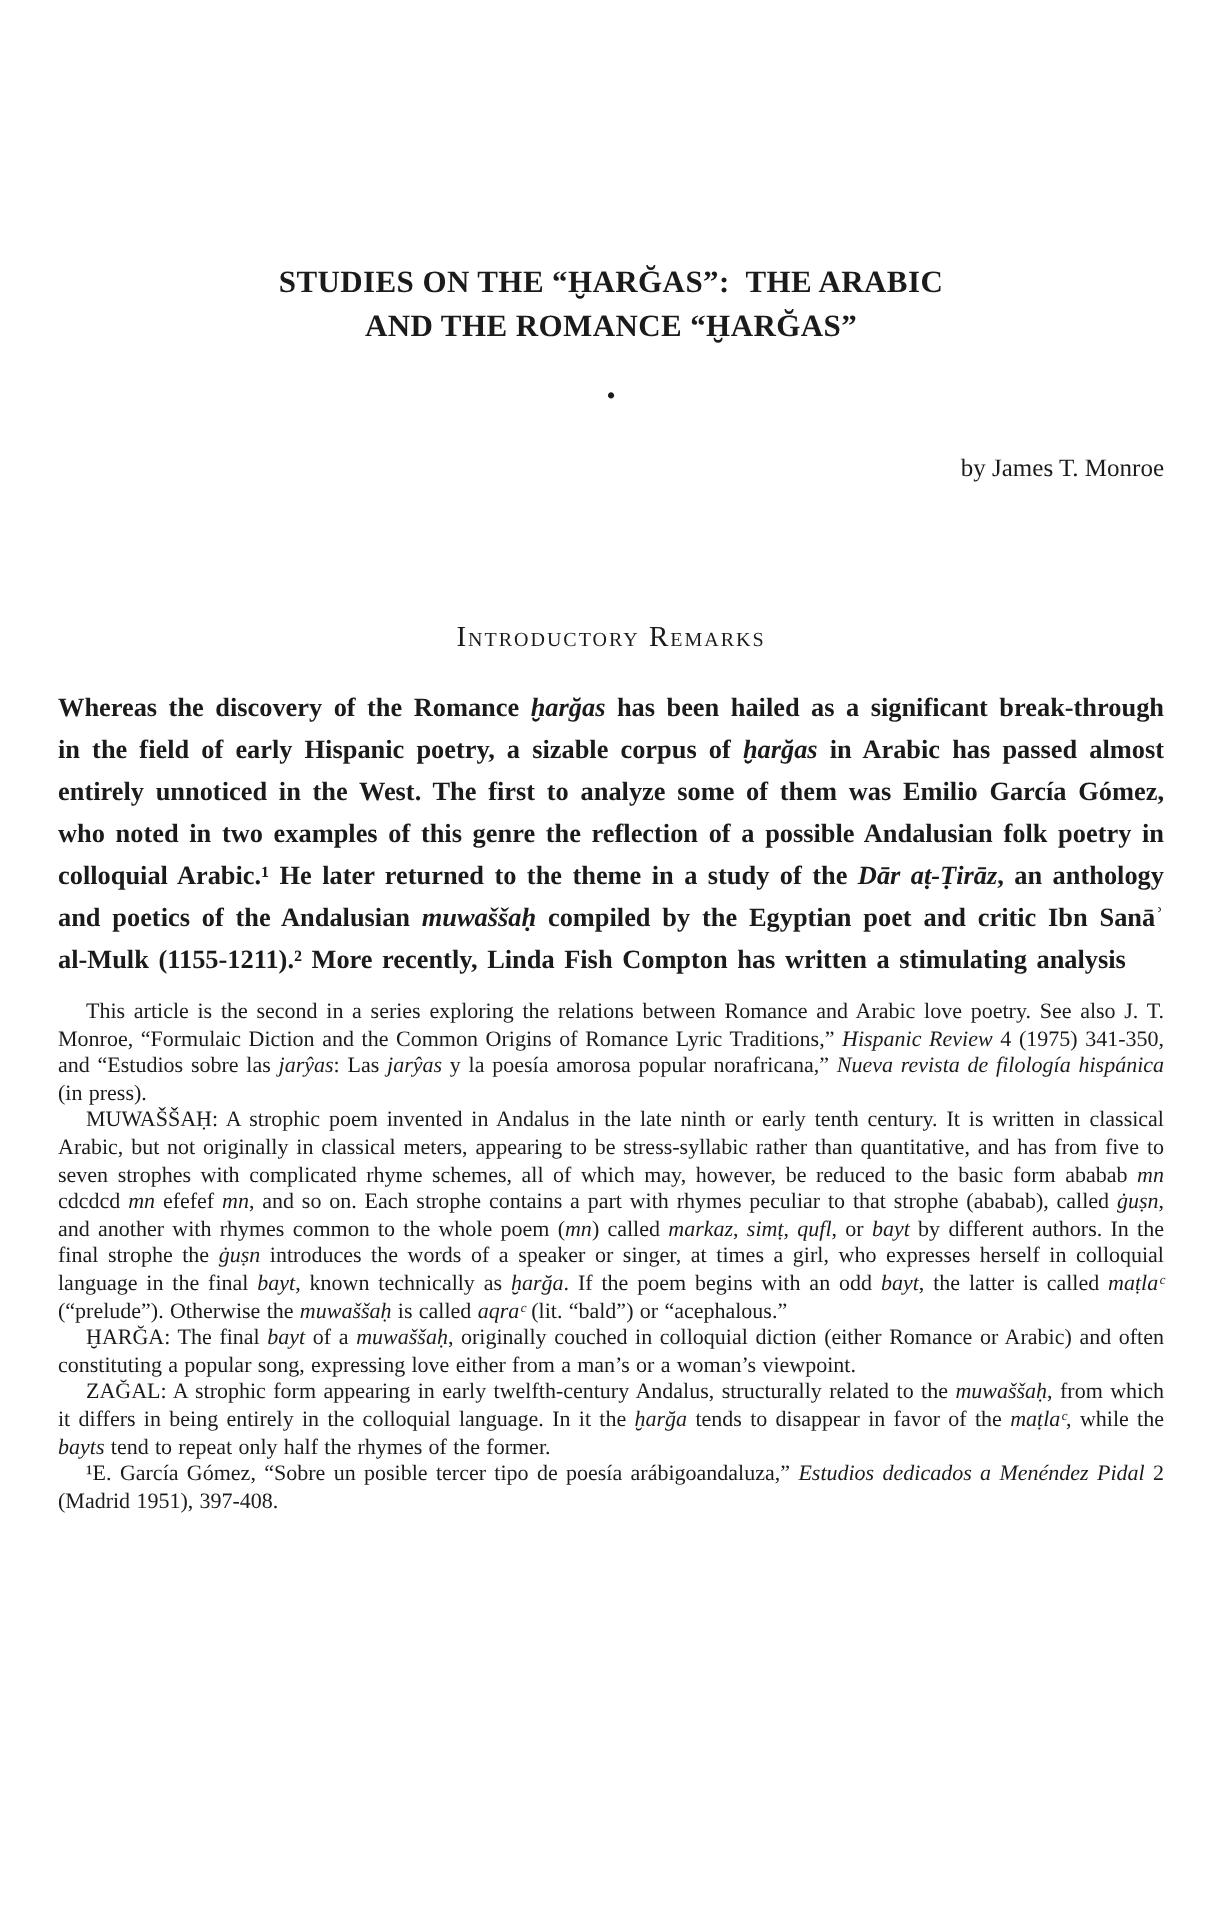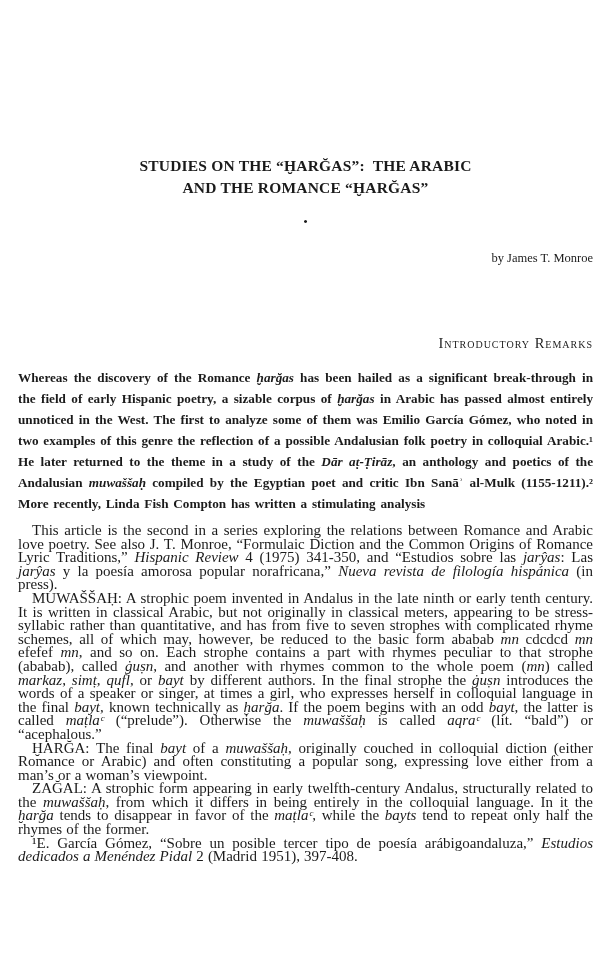--- a/index.html
+++ b/index.html
@@ -11,22 +11,21 @@
     position: relative;
     width: 611px;
     height: 958px;
     background: #ffffff;
     overflow: hidden;
     font-family: "Liberation Serif", "DejaVu Serif", serif;
     color: #1b1b1b;
     -webkit-font-smoothing: antialiased;
   }
   .content {
-    padding: 0 18px;
-    margin-top: 24px;
+    padding: 0 29px;
   }
   .title-block {
     padding-top: 131px;
     text-align: center;
   }
   .title-line {
     font-weight: bold;
     font-size: 15.5px;
     line-height: 22px;
     letter-spacing: 0.2px;
@@ -39,38 +38,38 @@
     line-height: 13px;
   }
   .byline {
     margin-top: 23px;
     text-align: right;
     font-size: 12.5px;
     line-height: 15px;
   }
   .section-heading {
     margin: 69px 0 0 0;
-    text-align: right;
+    text-align: center;
     font-weight: normal;
     font-variant: small-caps;
     font-size: 14.5px;
     line-height: 17px;
     letter-spacing: 1px;
   }
   .body-text {
     margin: 15px 0 0 0;
     font-size: 13.2px;
     line-height: 21px;
     text-align: justify;
     word-spacing: 1.5px;
     font-weight: bold;
   }
   .footnotes {
     margin-top: 10px;
-    font-size: 15px;
+    font-size: 11px;
     line-height: 13.6px;
     text-align: justify;
     word-spacing: 0.4px;
   }
   .footnotes p {
     margin: 0;
     text-indent: 14px;
   }
   i { font-style: italic; }
 </style>

